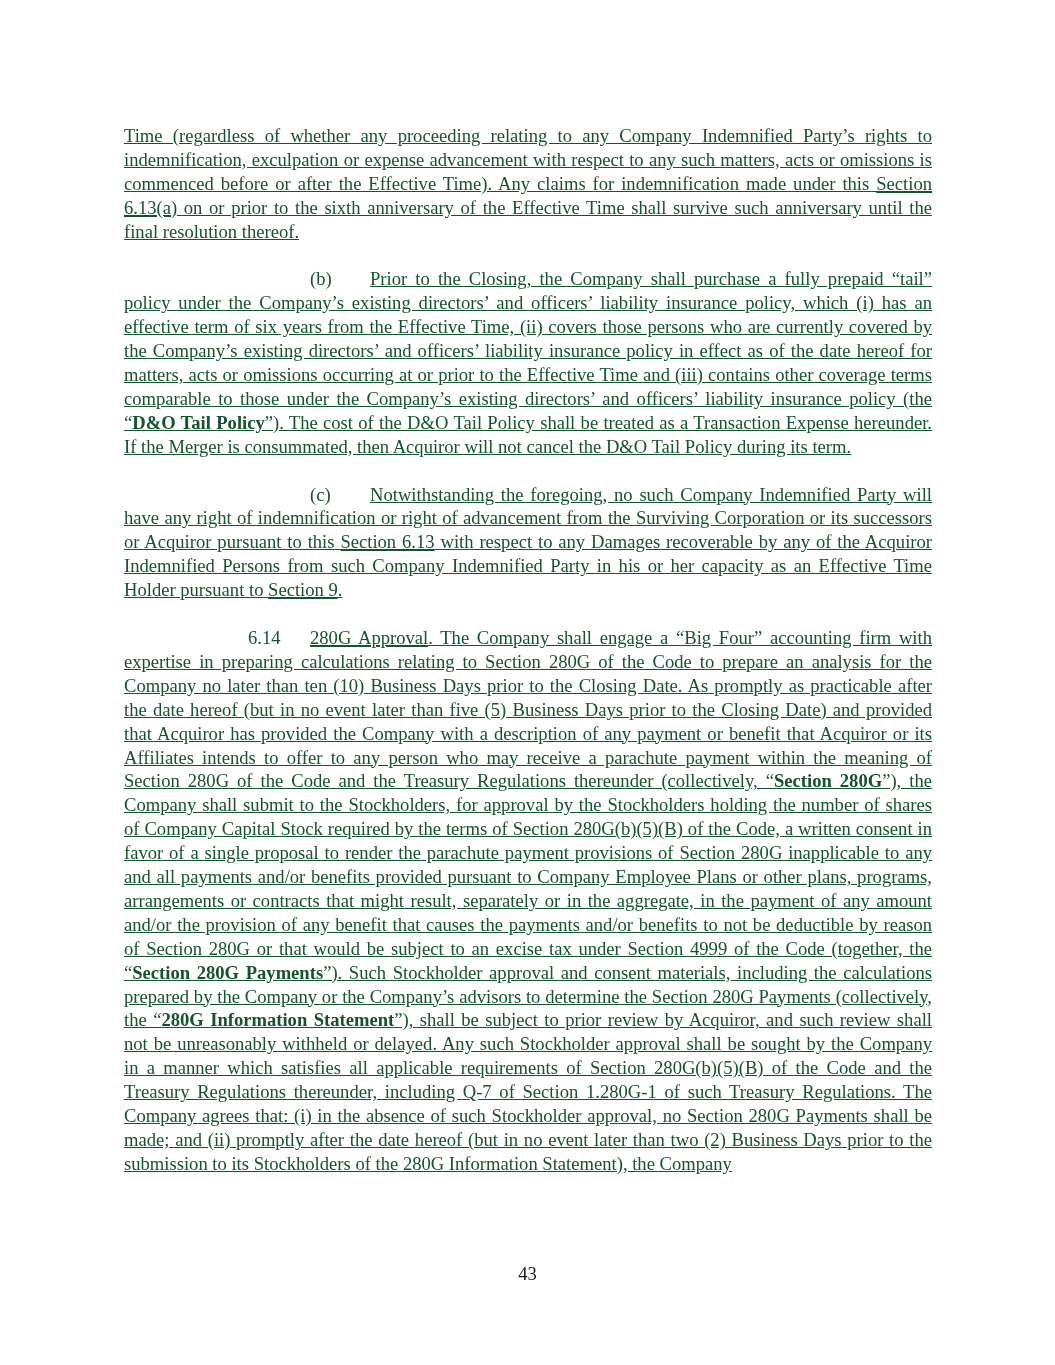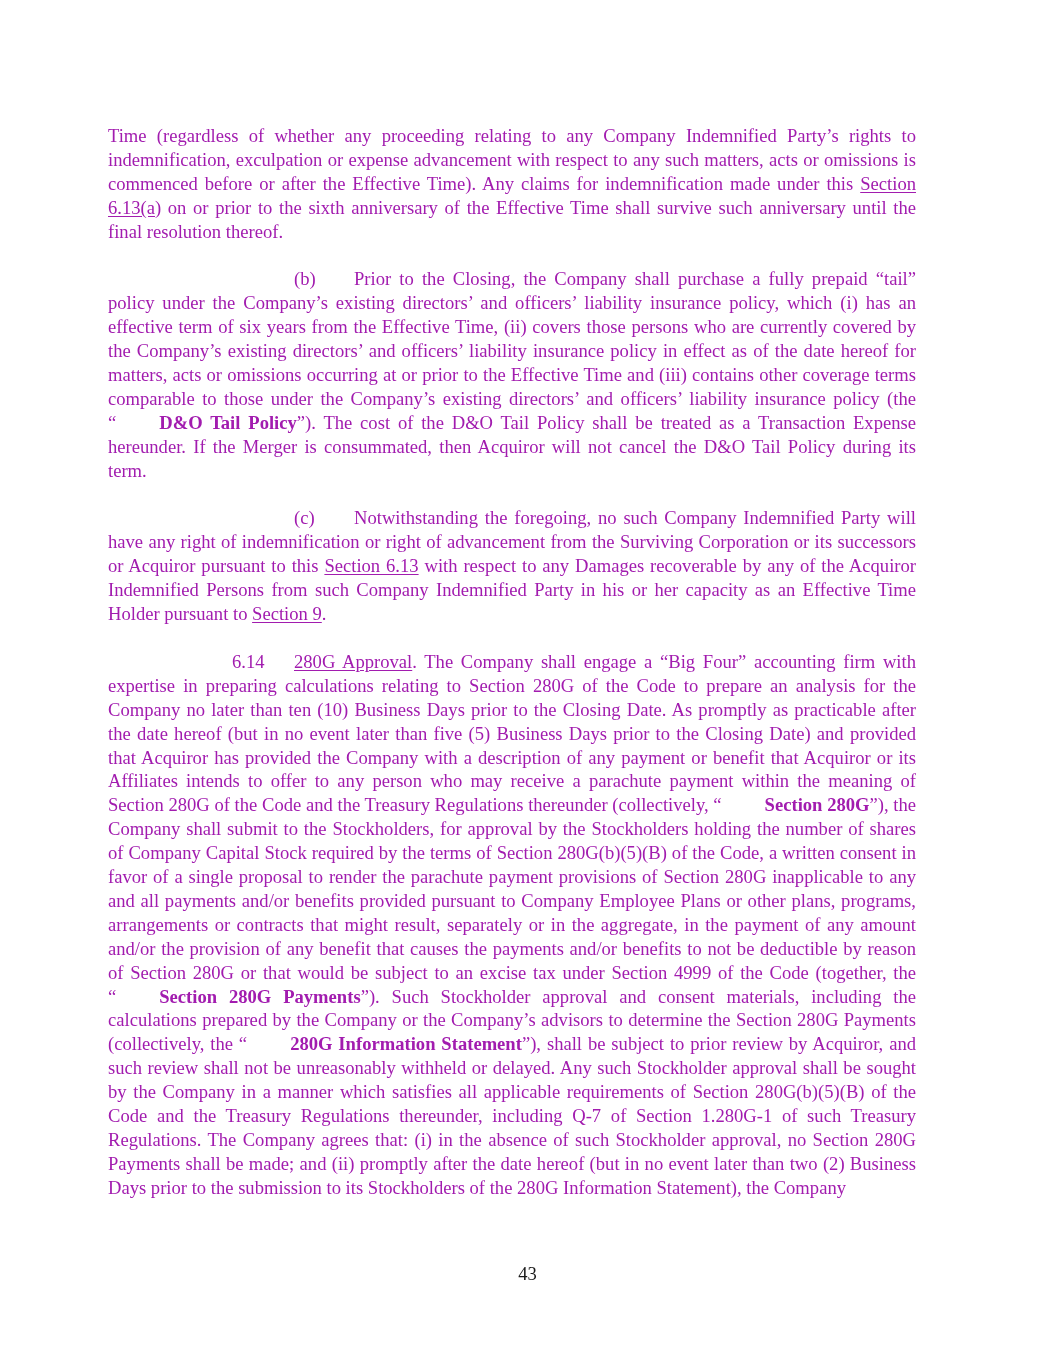--- a/index.html
+++ b/index.html
@@ -1,28 +1,29 @@
 <!DOCTYPE html>
 <html><head>
 <meta charset="utf-8">
 <style>
   html, body { margin: 0; padding: 0; background: #ffffff; }
   body { width: 1055px; height: 1365px; position: relative; overflow: hidden; }
   .page {
-    position: absolute; left: 108px; top: 124px; width: 808px;
+    position: absolute; left: 124px; top: 124px; width: 808px;
     font-family: "Liberation Serif", "DejaVu Serif", serif;
-    font-size: 18.6px; line-height: 23.9px; color: #a21caf;
+    font-size: 18.6px; line-height: 23.9px; color: #14532d;
     text-align: justify;
+    text-decoration: underline;
   }
   .para { margin: 0 0 23.9px 0; }
   .indent { display: inline-block; width: 186px; }
   .label { display: inline-block; width: 60px; }
   .sec-num { display: inline-block; width: 62px; }
   .u { text-decoration: underline; text-underline-offset: 2px; }
-  b { font-weight: bold; margin-left: 43px; }
+  b { font-weight: bold; }
   .page-number {
     position: absolute; top: 1263px; left: 0; width: 1055px; text-align: center;
     font-family: "Liberation Serif", "DejaVu Serif", serif; font-size: 18.6px; color: #1a1a1a;
   }
 </style>
 </head>
 <body>
 
 <div class="page">
   <p class="para"><span>Time (regardless of whether any proceeding relating to any Company Indemnified Party’s rights to indemnification, exculpation or expense advancement with respect to any such matters, acts or omissions is commenced before or after the Effective Time).  Any claims for indemnification made under this </span><span class="u">Section 6.13(a</span><span>) on or prior to the sixth anniversary of the Effective Time shall survive such anniversary until the final resolution thereof.</span></p>

